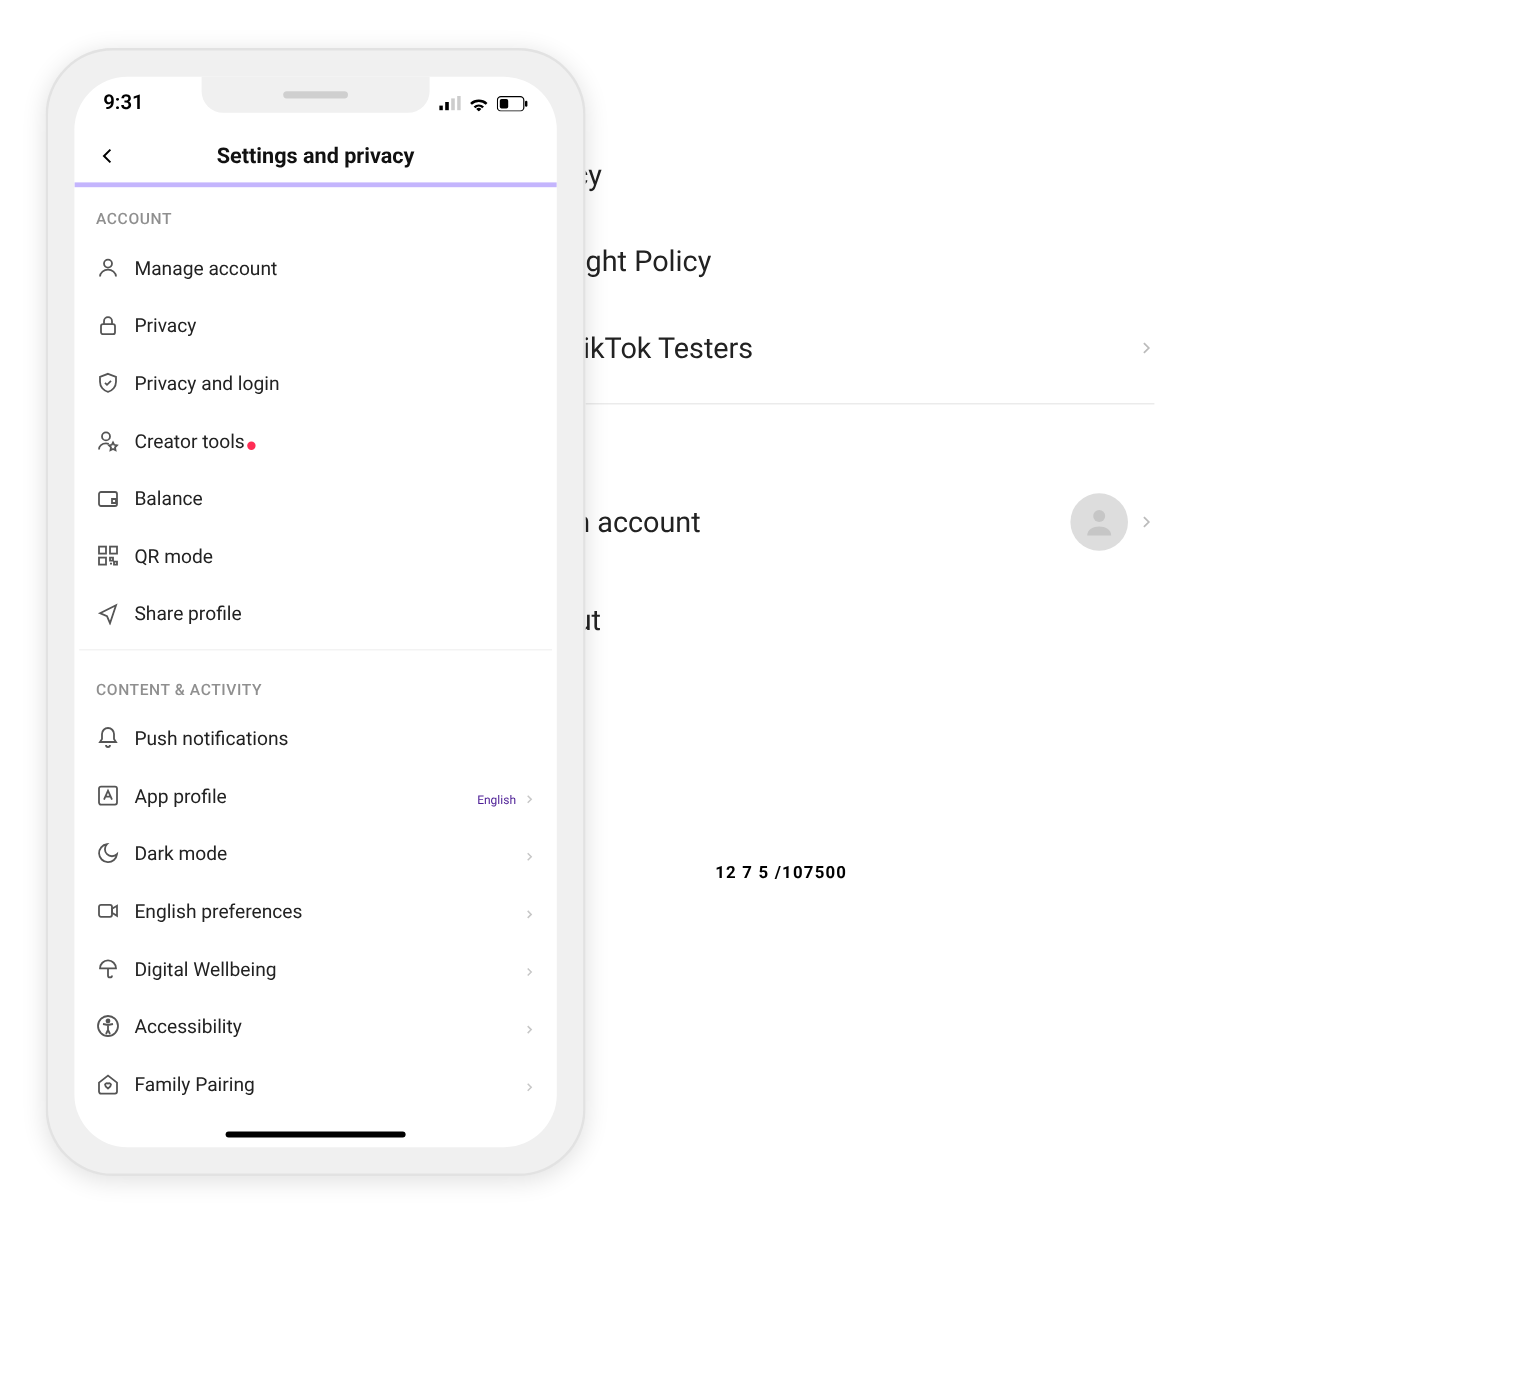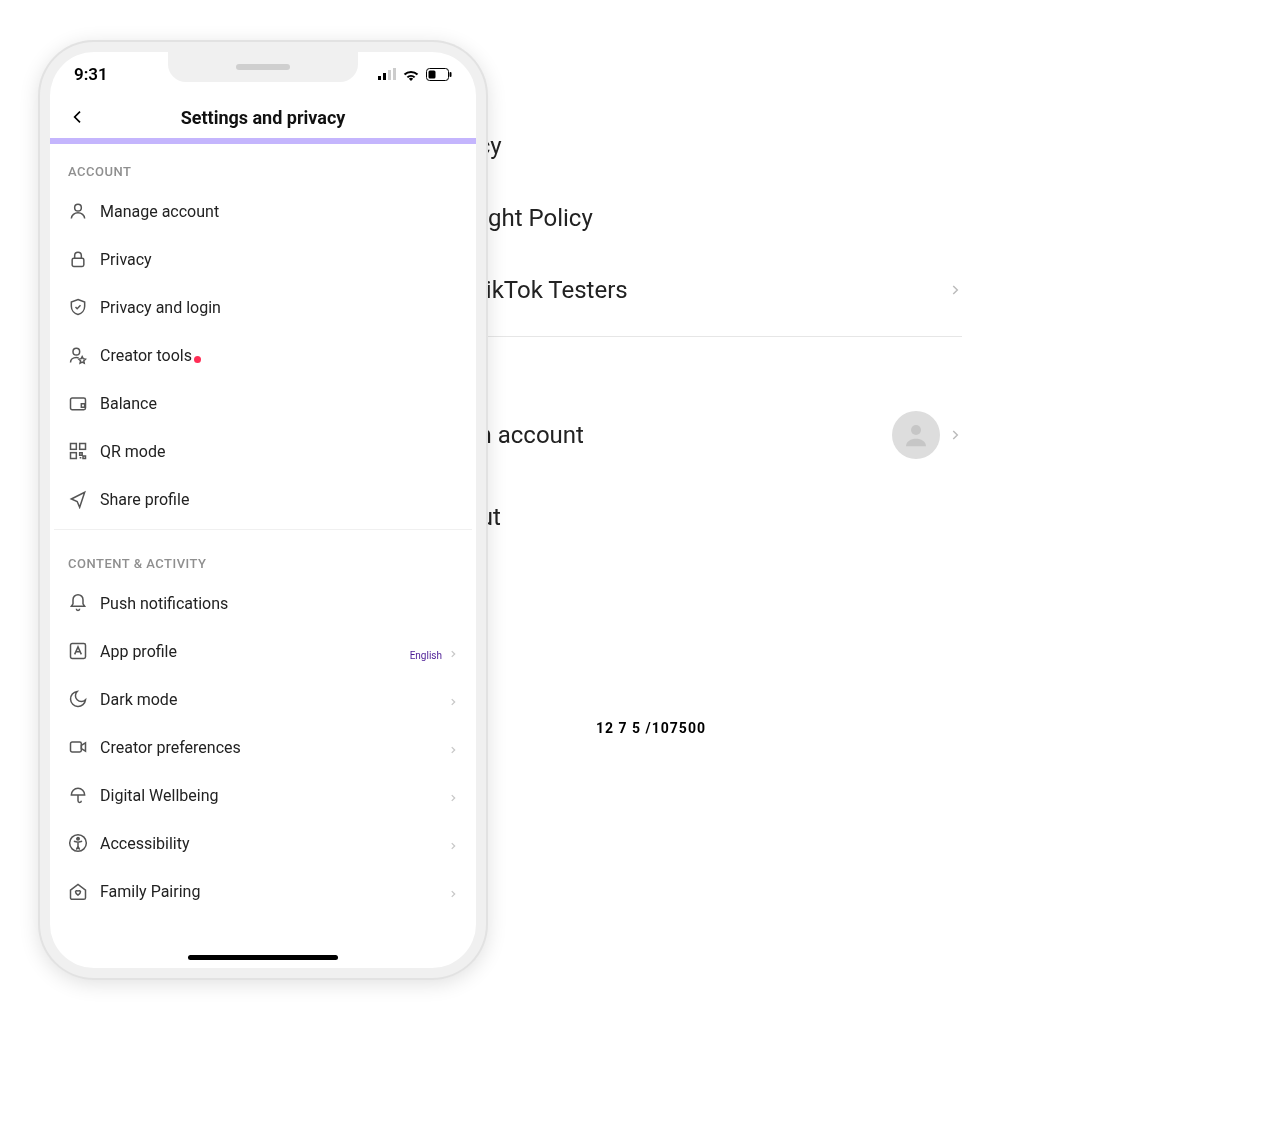--- a/index.html
+++ b/index.html
@@ -71,21 +71,21 @@
   
   .phone {
     position: absolute;
     left: 38px;
     top: 40px;
     width: 450px;
     height: 940px;
     border-radius: 56px;
     background: #f0f0f0;
     box-shadow: 0 4px 20px rgba(0,0,0,0.12), inset 0 0 0 2px #e2e2e2;
-    padding: 12px;
+    padding: 24px;
   }
   .screen {
     width: 100%;
     height: 100%;
     background: #ffffff;
     border-radius: 44px;
     overflow: hidden;
     position: relative;
   }
   .notch {
@@ -115,21 +115,21 @@
     justify-content: space-between;
     padding: 0 24px 0 24px;
     font-size: 17px;
     font-weight: 600;
   }
   .status-right { display: flex; align-items: center; gap: 6px; }
   .nav {
     height: 48px;
     display: flex;
     align-items: center;
-    border-bottom: 6px solid #c4b5fd;
+    border-bottom: 4px solid #c4b5fd;
     position: relative;
     padding: 0 14px;
   }
   .nav-title {
     position: absolute;
     left: 0; right: 0;
     text-align: center;
     font-size: 18px;
     font-weight: 700;
     color: #111;
@@ -432,21 +432,21 @@
         </span>
       </div>
 
       <div class="row">
         <span class="icon-slot">
           <svg width="20" height="20" viewBox="0 0 24 24" fill="none" stroke="#555" stroke-width="1.8">
               <rect x="3" y="6" width="13" height="12" rx="2"></rect>
               <path d="M16 10l5-3v10l-5-3z"></path>
             </svg>
         </span>
-        <span class="label">Creator preferences</span>
+        <span class="label">English preferences</span>
         <span class="chevron">
           <svg width="10" height="14" viewBox="0 0 24 24" fill="none" stroke="#c7c7c7" stroke-width="3">
               <polyline points="9 5 16 12 9 19"></polyline>
             </svg>
         </span>
       </div>
 
       <div class="row">
         <span class="icon-slot">
           <svg width="20" height="20" viewBox="0 0 24 24" fill="none" stroke="#555" stroke-width="1.8">

